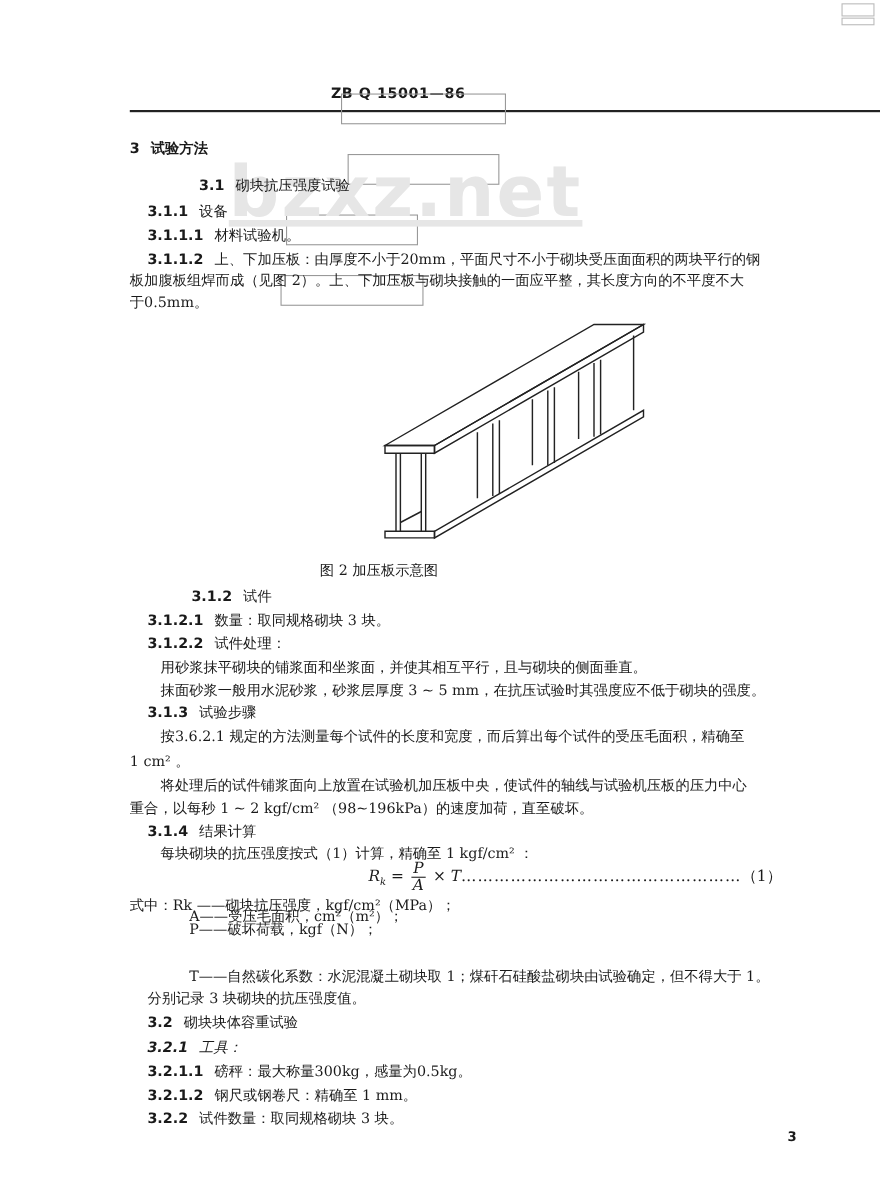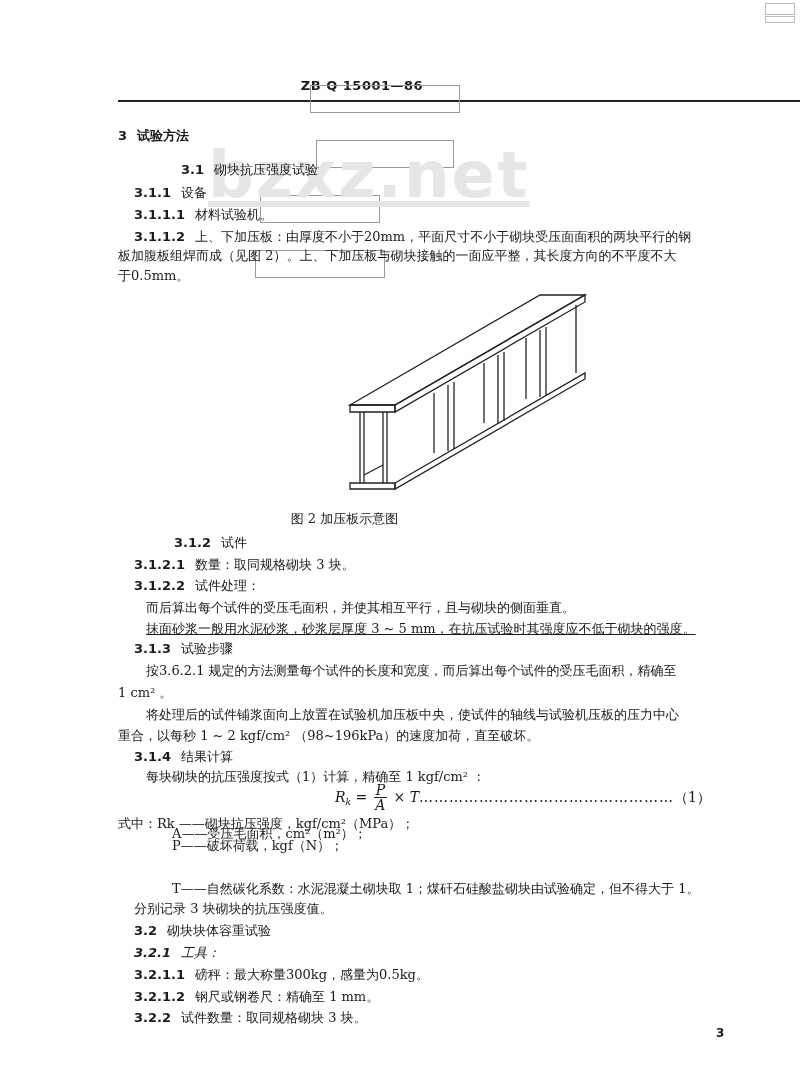--- a/index.html
+++ b/index.html
@@ -77,22 +77,22 @@
     <line x1="186" y1="63" x2="186" y2="124"></line>
   </g>
 </svg>
 
 <div class="abs caption">图 2  加压板示意图</div>
 
 <div id="lines2">
     <div class="abs line" style="top: 534px; left: 134px; margin-left: 40px;"><span class="num">3.1.2</span><span>试件</span></div>
     <div class="abs line" style="top: 556px; left: 134px;"><span class="num">3.1.2.1</span><span>数量：取同规格砌块 3 块。</span></div>
     <div class="abs line" style="top: 577px; left: 134px;"><span class="num">3.1.2.2</span><span>试件处理：</span></div>
-    <div class="abs line" style="top: 599px; left: 146px;"><span>而后算出每个试件的受压毛面积，并使其相互平行，且与砌块的侧面垂直。</span></div>
-    <div class="abs line" style="top: 620px; left: 146px; text-decoration: underline;"><span>抹面砂浆一般用水泥砂浆，砂浆层厚度 3 ~ 5 mm，在抗压试验时其强度应不低于砌块的强度。</span></div>
+    <div class="abs line" style="top: 599px; left: 146px;"><span>用砂浆抹平砌块的铺浆面和坐浆面，并使其相互平行，且与砌块的侧面垂直。</span></div>
+    <div class="abs line" style="top: 620px; left: 146px;"><span>抹面砂浆一般用水泥砂浆，砂浆层厚度 3 ~ 5 mm，在抗压试验时其强度应不低于砌块的强度。</span></div>
     <div class="abs line" style="top: 640px; left: 134px;"><span class="num">3.1.3</span><span>试验步骤</span></div>
     <div class="abs line" style="top: 662px; left: 146px;"><span>按3.6.2.1 规定的方法测量每个试件的长度和宽度，而后算出每个试件的受压毛面积，精确至</span></div>
     <div class="abs line" style="top: 684px; left: 118px;"><span>1 cm² 。</span></div>
     <div class="abs line" style="top: 706px; left: 146px;"><span>将处理后的试件铺浆面向上放置在试验机加压板中央，使试件的轴线与试验机压板的压力中心</span></div>
     <div class="abs line" style="top: 727px; left: 118px;"><span>重合，以每秒 1 ~ 2 kgf/cm² （98~196kPa）的速度加荷，直至破坏。</span></div>
     <div class="abs line" style="top: 748px; left: 134px;"><span class="num">3.1.4</span><span>结果计算</span></div>
     <div class="abs line" style="top: 768px; left: 146px;"><span>每块砌块的抗压强度按式（1）计算，精确至 1 kgf/cm² ：</span></div>
   </div>
 
 <div class="abs formula">

